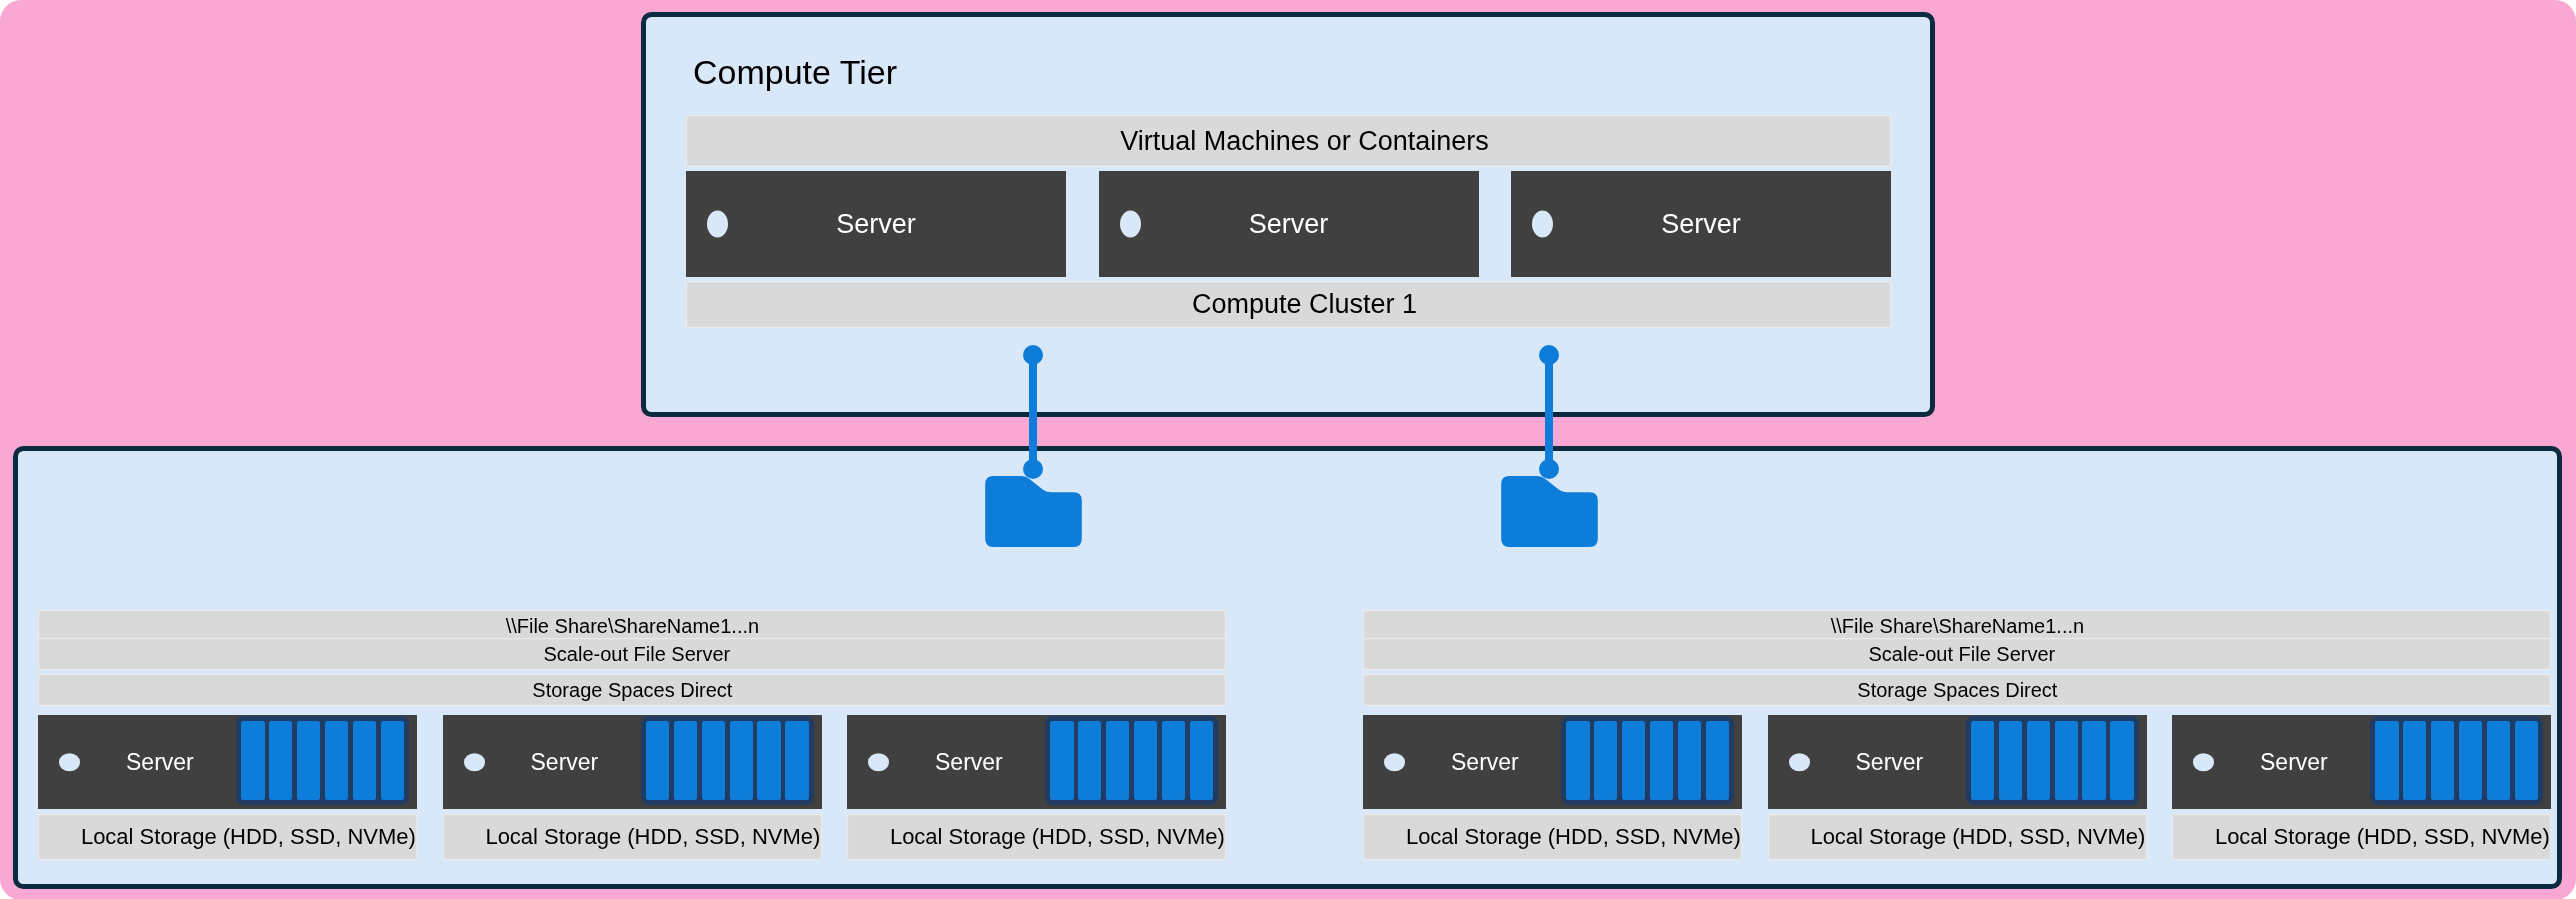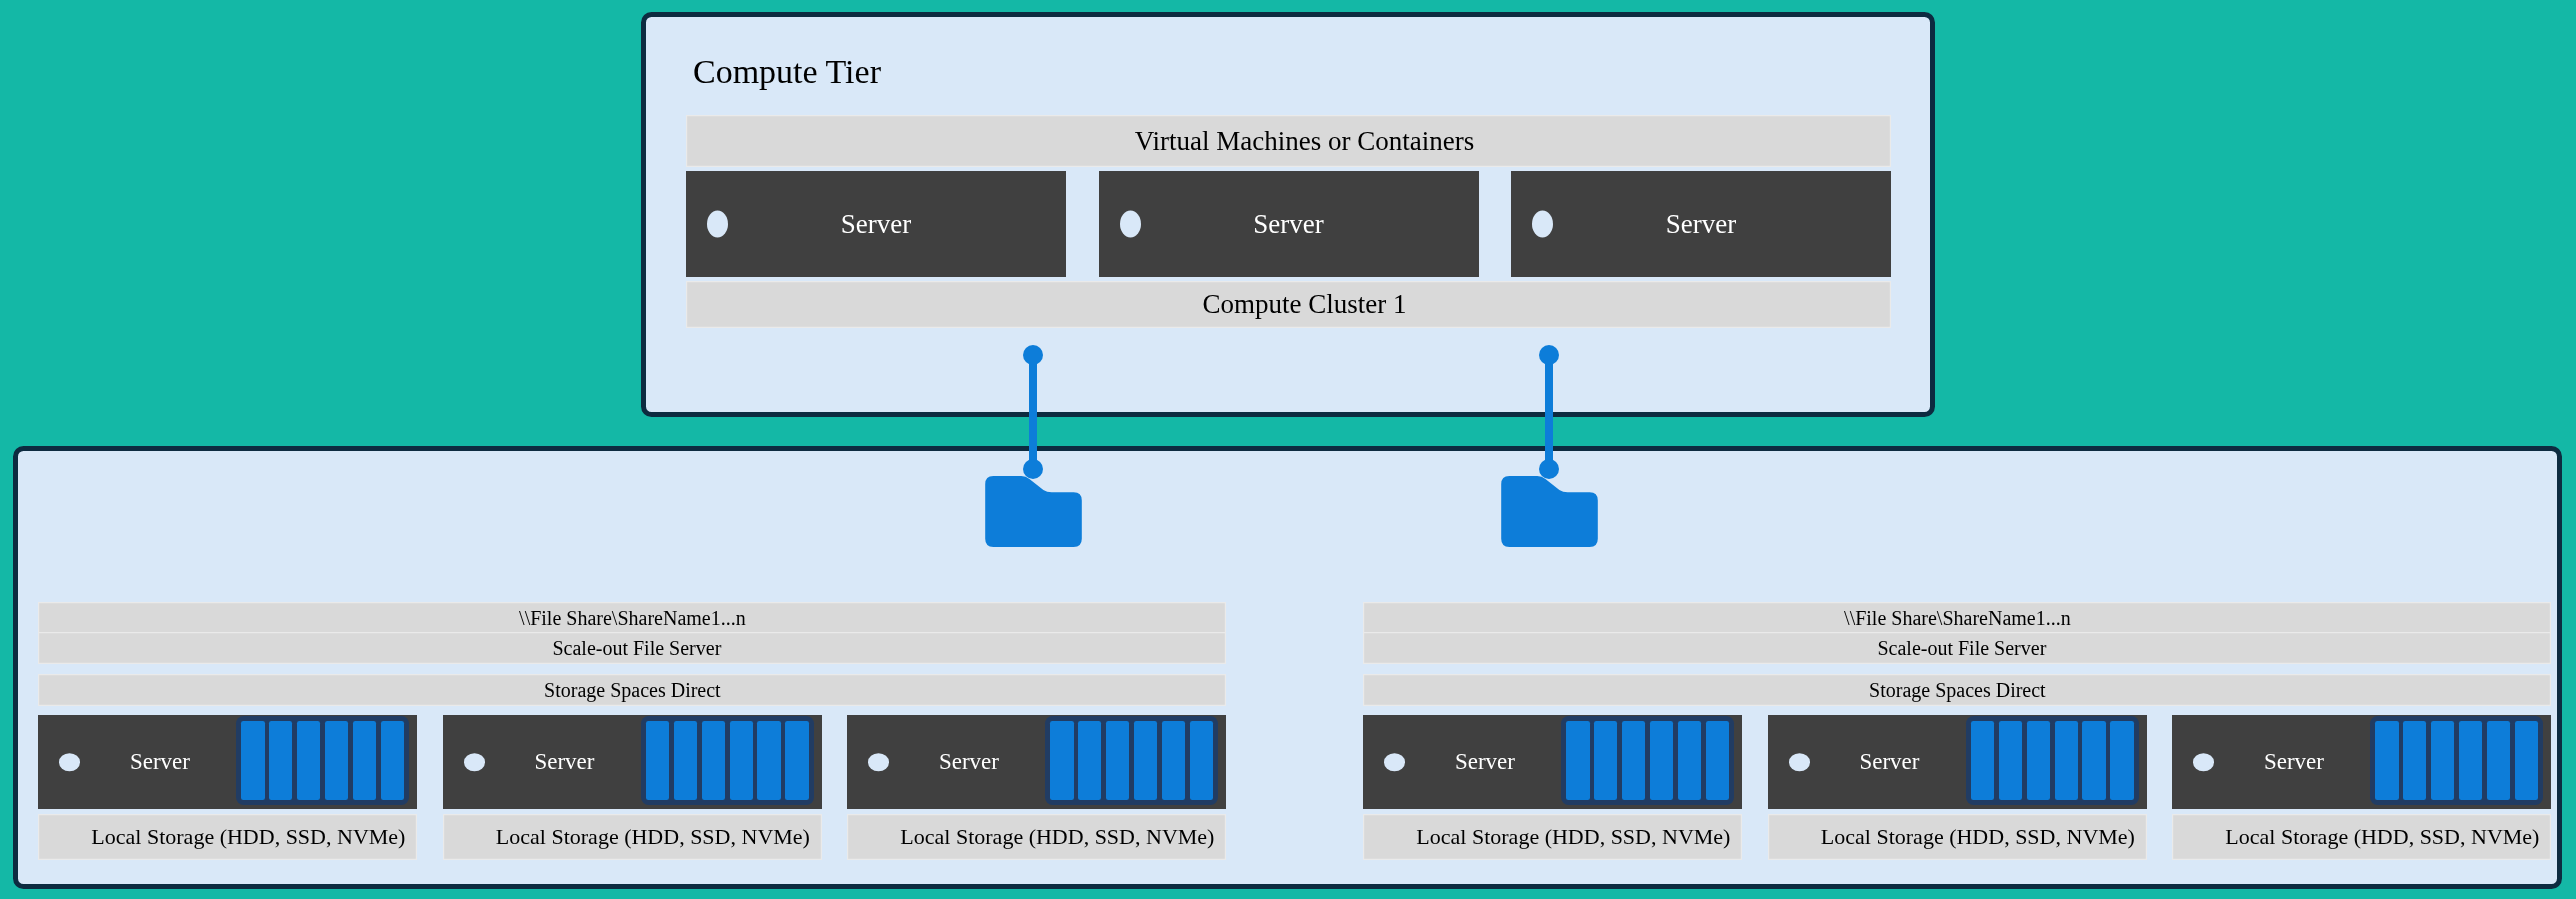--- a/index.html
+++ b/index.html
@@ -1,22 +1,23 @@
 <!DOCTYPE html>
 <html style="--tier-fill: #d9e8f8; --tier-border: #0d2b40; --bar-bg: #d9d9d9; --server-bg: #404040; --accent: #0d7dd9; --disk-frame: #213c63; --led: #d9e8f8;font-size:9.3px"><head>
 <meta charset="utf-8">
 <style>
   html,body{margin:0;padding:0;background:#ffffff;}
   *{box-sizing:border-box;}
   .canvas{
     position:relative;
     width:2576px;height:900px;
-    background:#14b8a6;
-    font-family:Liberation Serif, serif;
+    background:#f9a8d4;
+    font-family:Liberation Sans, sans-serif;
     overflow:hidden;
+    border-radius:21px;
   }
   .tier{
     position:absolute;
     background:var(--tier-fill,#d9e8f8);
     border:5.2px solid var(--tier-border,#0d2b40);
     border-radius:10.5px;
   }
   .tier-title{
     position:absolute;
     margin:0;
@@ -73,22 +74,22 @@
   .cluster{position:absolute;top:143px;width:1188px;height:266px;}
   .cluster-left{left:20px;}
   .cluster-right{left:1345px;}
   .sbar{
     position:absolute;left:0;width:1188px;height:32px;
     background:var(--bar-bg,#d9d9d9);
     box-shadow:inset 0 0 0 1.2px rgba(255,255,255,0.45);
     display:flex;align-items:center;justify-content:center;
     font-size:20px;color:#000;white-space:nowrap;
   }
-  .sbar-1{top:8px;text-align:right;}
-  .sbar-2{top:38px;padding-left:9px;}
+  .sbar-1{top:16px;text-align:right;}
+  .sbar-2{top:44px;padding-left:9px;}
   .sbar-3{top:80px;}
   .storage-row{
     position:absolute;left:0;top:121px;width:1188px;height:94px;
     display:flex;justify-content:space-between;
   }
   .sserver{
     position:relative;width:379px;height:94px;
     background:var(--server-bg,#404040);
     display:flex;align-items:center;
     color:#fff;font-size:23px;

